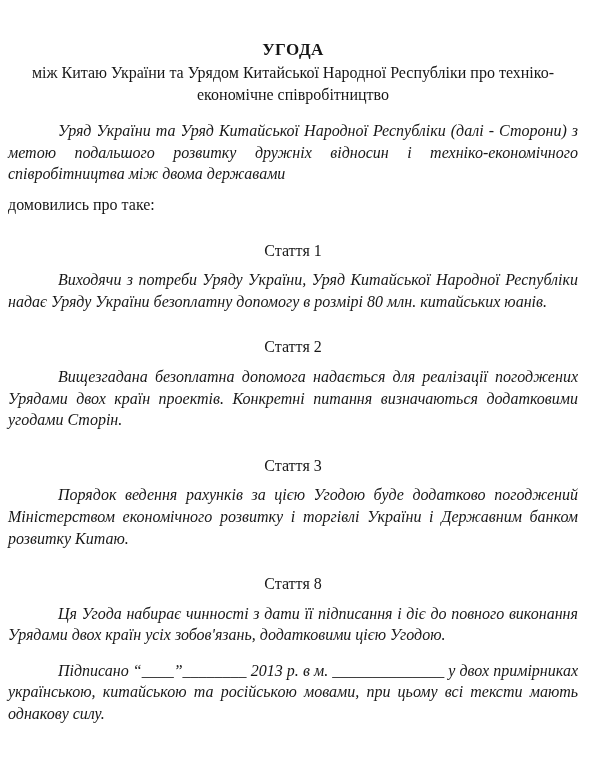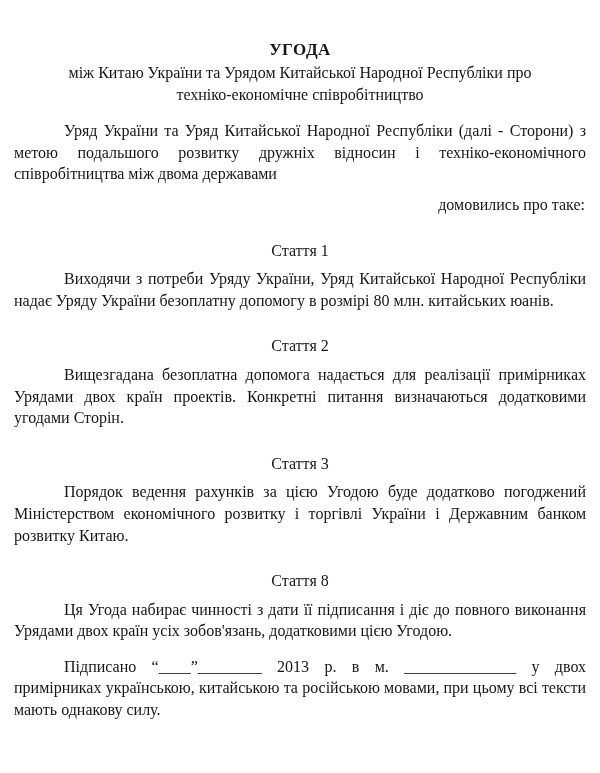--- a/index.html
+++ b/index.html
@@ -11,48 +11,49 @@
     width: 600px;
     height: 773px;
     overflow: hidden;
     font-family: "Liberation Serif", "DejaVu Serif", serif;
     color: #161616;
   }
   .page {
     box-sizing: border-box;
     width: 600px;
     height: 773px;
-    padding: 40px 14px 0 14px;
+    padding: 40px 14px 0 0;
     font-size: 16px;
     line-height: 21.6px;
     -webkit-font-smoothing: antialiased;
   }
   .doc-title {
     margin: 0;
     text-align: center;
     font-size: 17px;
     font-weight: bold;
     letter-spacing: 0.5px;
     line-height: 20px;
   }
   .doc-subtitle {
     text-align: center;
     margin: 2px 26px 0 26px;
     line-height: 21.6px;
   }
   .para {
-    margin: 0;
+    margin: 8px;
     text-align: justify;
     text-indent: 50px;
+    font-style: italic;
   }
   .preamble { margin-top: 15px; }
   .agreement-clause {
-    margin: 1px;
+    margin: 8px;
     margin-top: 9px;
-    text-align: right;
+    text-align: left;
     text-indent: 0;
   }
   .art-heading {
     text-align: center;
     margin-top: 24px;
     margin-bottom: 7px;
   }
   .signing-clause { margin-top: 14px; }
   .signatures {
     display: flex;
@@ -83,21 +84,21 @@
 
   <p class="agreement-clause">домовились про таке:</p>
 
   <div class="article">
     <div class="art-heading">Стаття 1</div>
     <p class="para">Виходячи з потреби Уряду України, Уряд Китайської Народної Республіки надає Уряду України безоплатну допомогу в розмірі 80 млн. китайських юанів.</p>
   </div>
 
   <div class="article">
     <div class="art-heading">Стаття 2</div>
-    <p class="para">Вищезгадана безоплатна допомога надається для реалізації примірниках Урядами двох країн проектів. Конкретні питання визначаються додатковими угодами Сторін.</p>
+    <p class="para">Вищезгадана безоплатна допомога надається для реалізації погоджених Урядами двох країн проектів. Конкретні питання визначаються додатковими угодами Сторін.</p>
   </div>
 
   <div class="article">
     <div class="art-heading">Стаття 3</div>
     <p class="para">Порядок ведення рахунків за цією Угодою буде додатково погоджений Міністерством економічного розвитку і торгівлі України і Державним банком розвитку Китаю.</p>
   </div>
 
   <div class="article">
     <div class="art-heading">Стаття 8</div>
     <p class="para">Ця Угода набирає чинності з дати її підписання і діє до повного виконання Урядами двох країн усіх зобов'язань, додатковими цією Угодою.</p>

